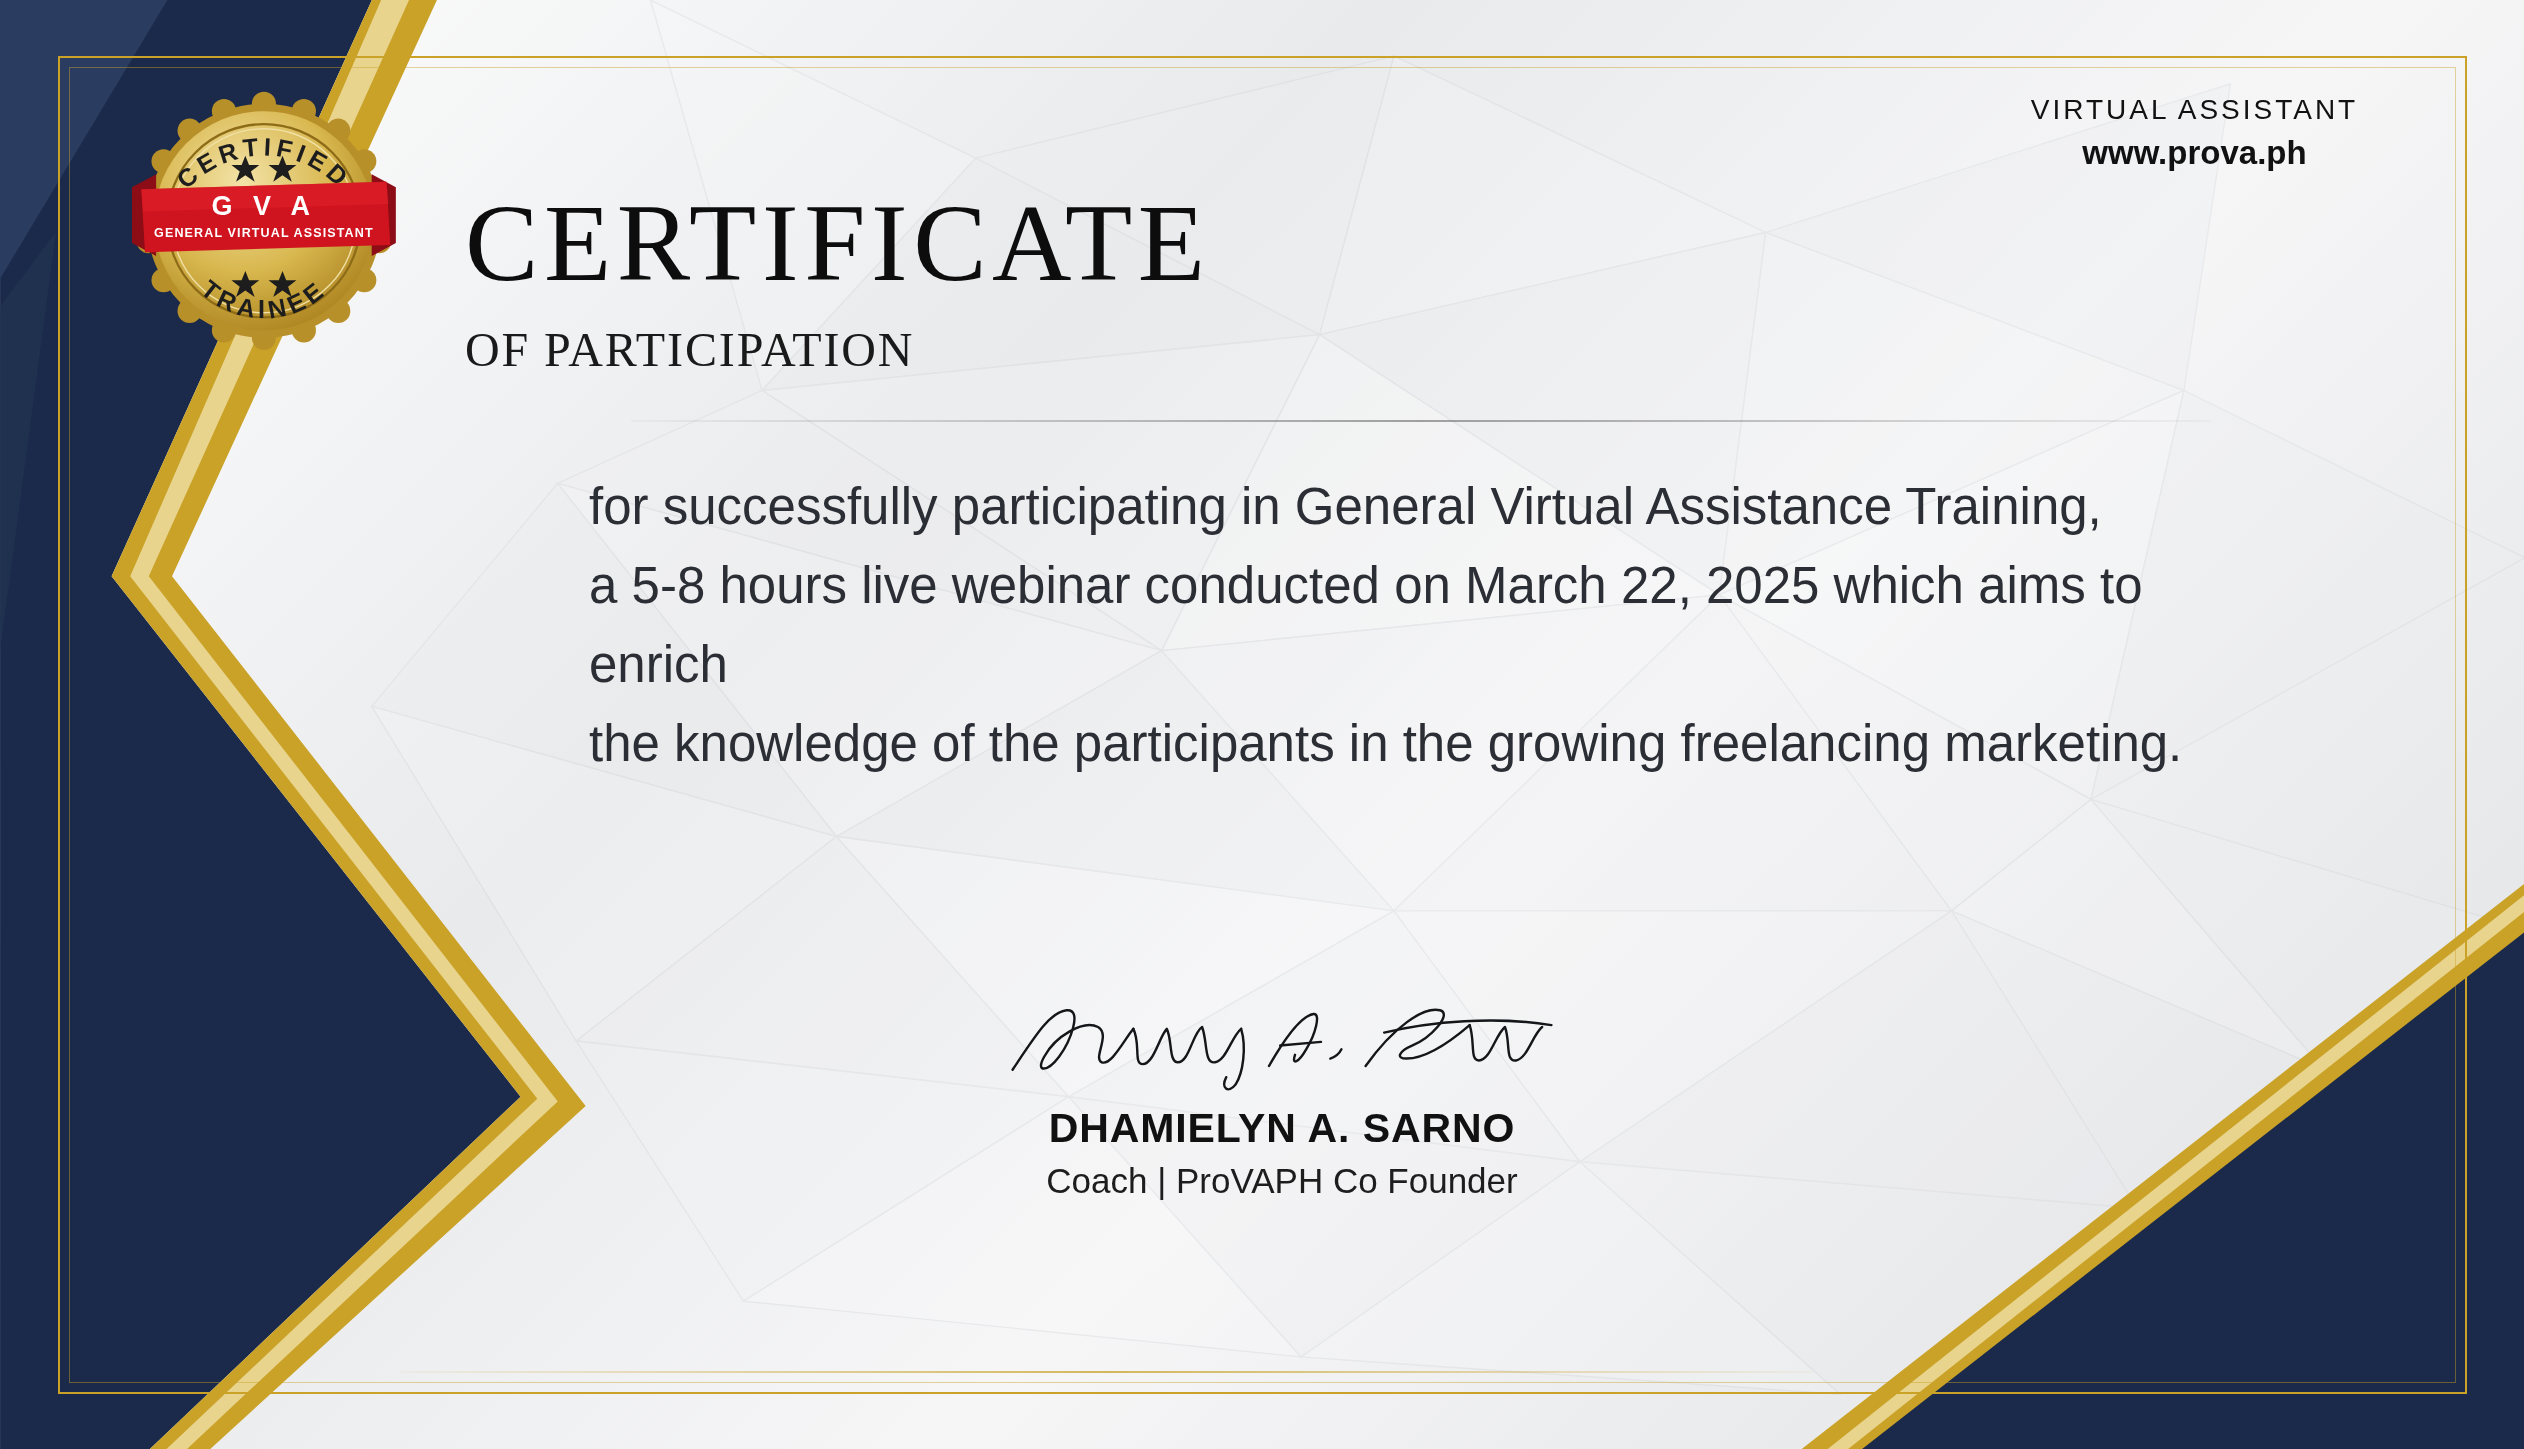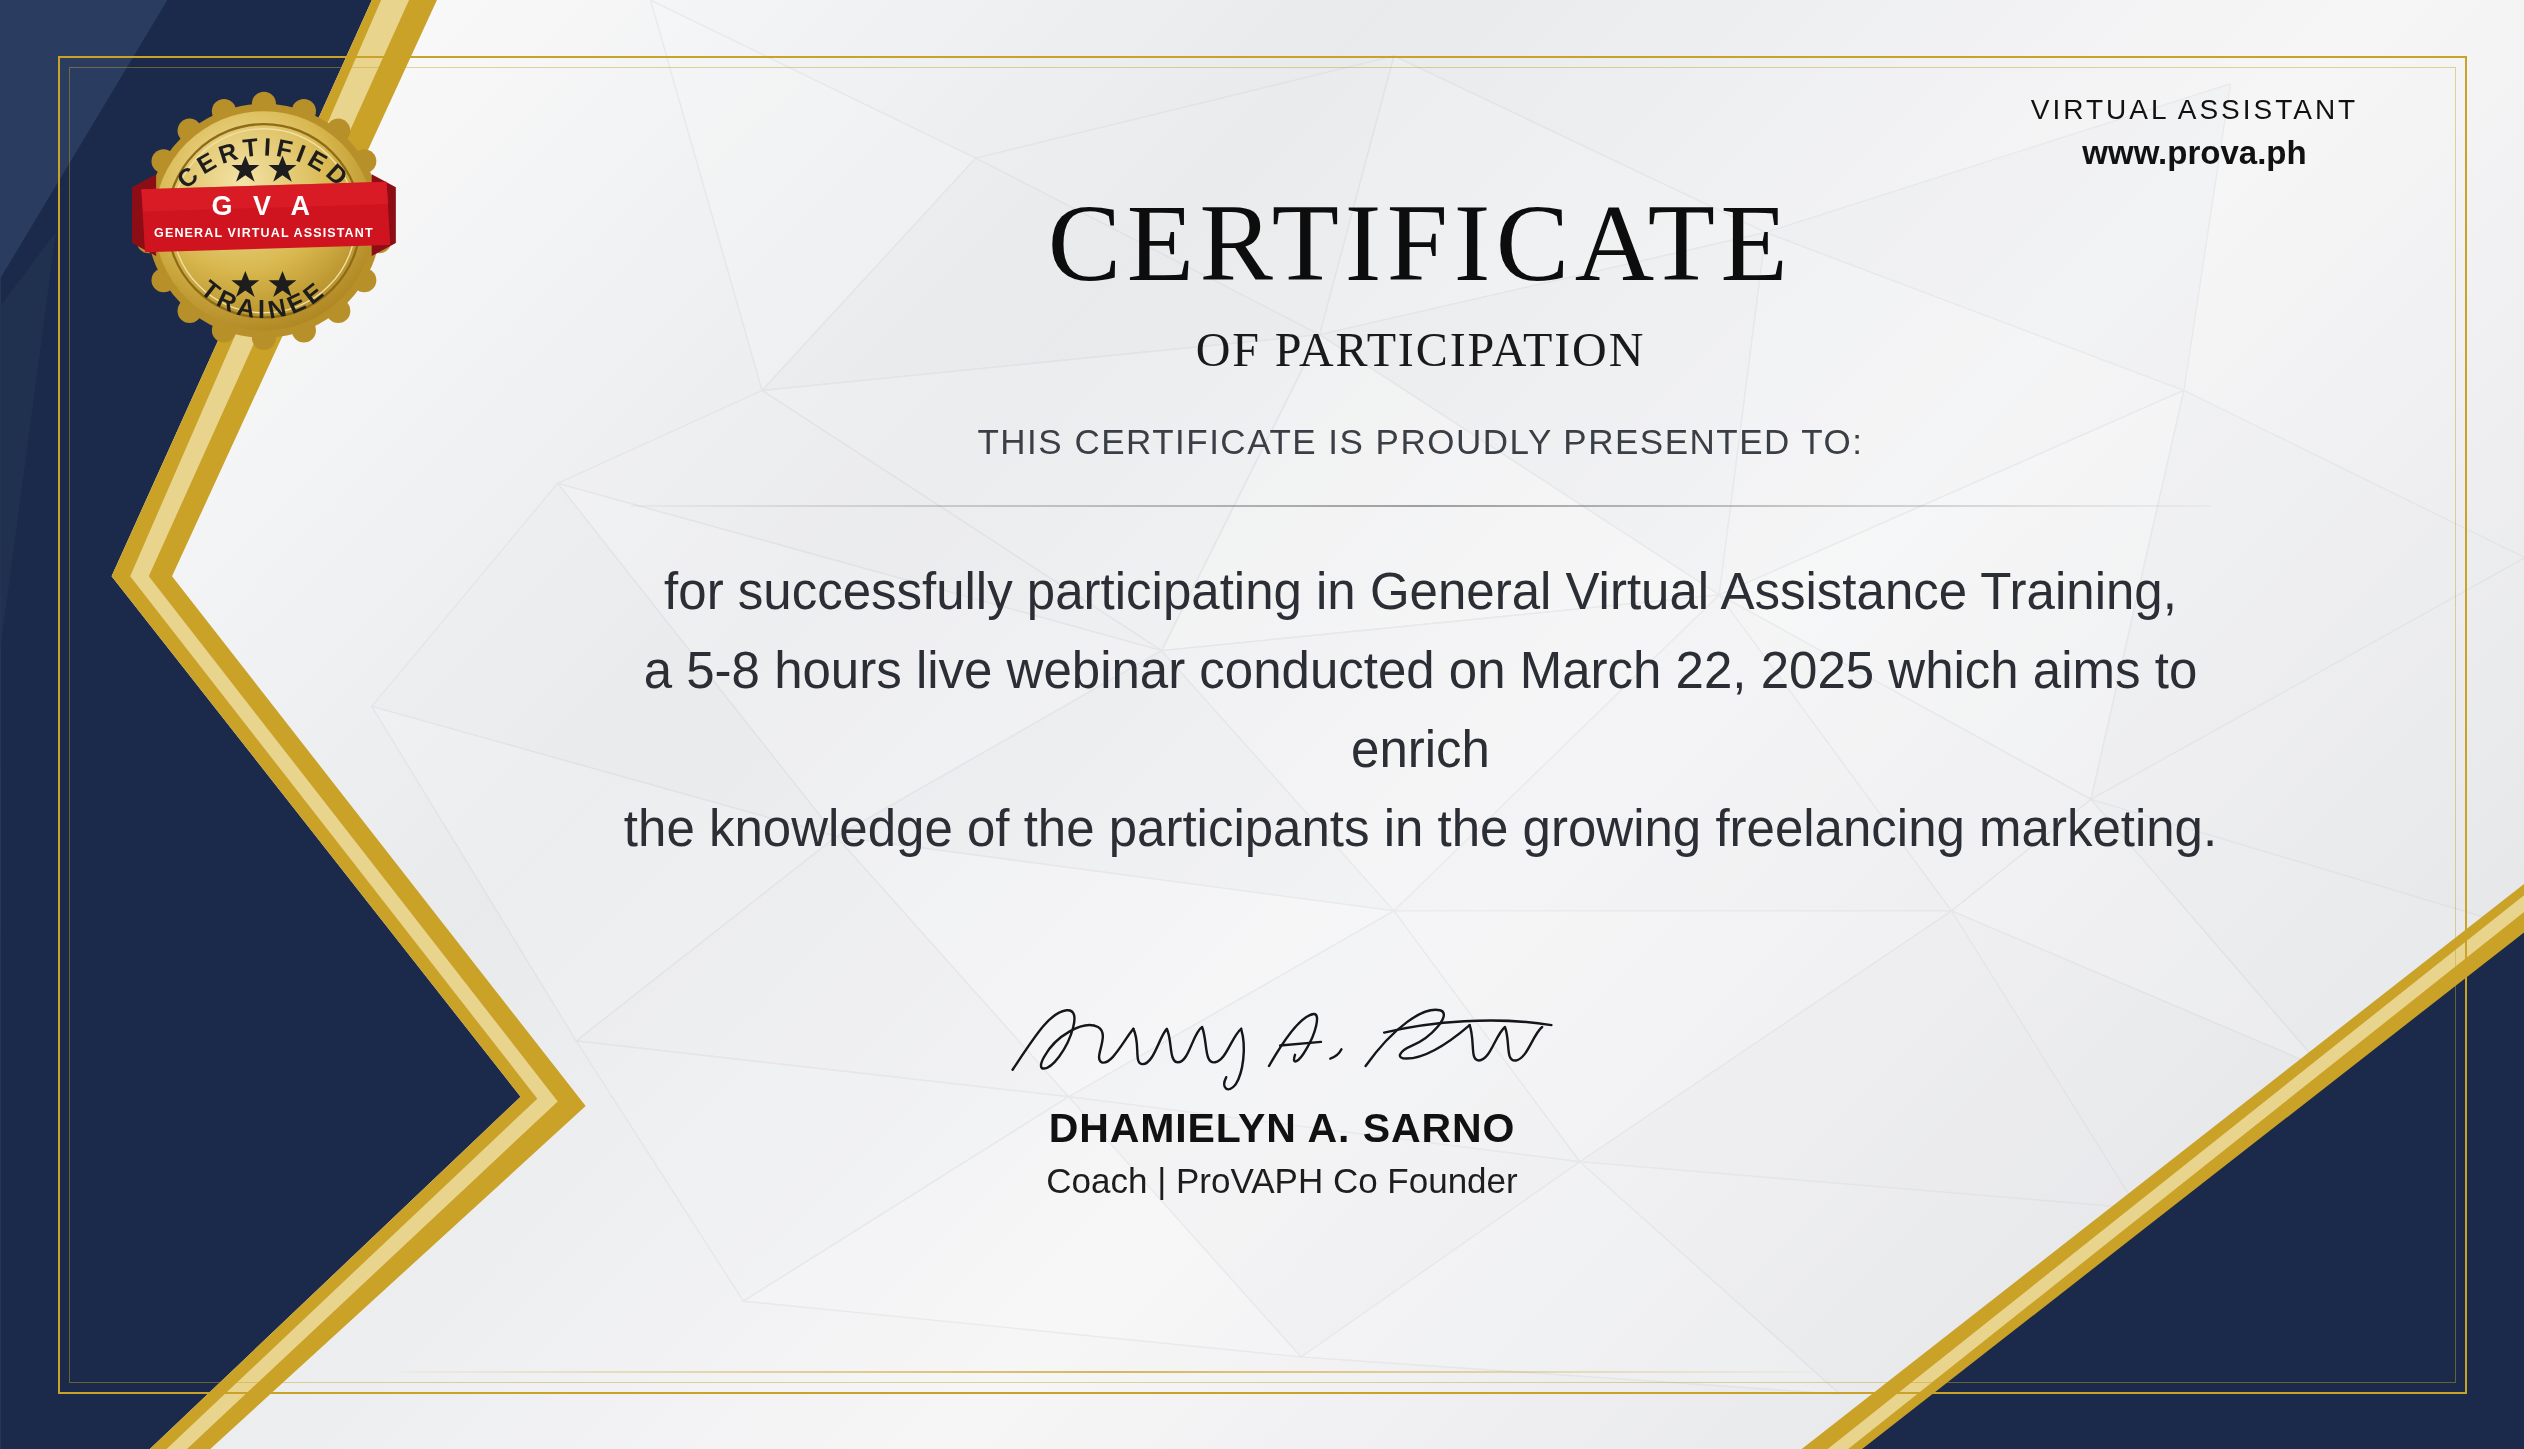--- a/index.html
+++ b/index.html
@@ -110,21 +110,20 @@
     font-weight: bold;
     color: #111111;
   }
 
   
   .content {
     position: absolute;
     left: 465px;
     right: 149px;
     top: 186px;
-    text-align: center;
   }
   .title {
     font-family: "Liberation Serif", serif;
     font-size: 110px;
     letter-spacing: 5.6px;
     color: #0d0d0d;
     line-height: 1.05;
   }
   .subtitle {
     margin-top: 20.4px;
@@ -329,21 +328,20 @@
   </div>
 
   <div class="logo">
     <div class="logo-sub">VIRTUAL ASSISTANT</div>
     <div class="logo-url">www.prova.ph</div>
   </div>
 
   <div class="content">
     <div class="title">CERTIFICATE</div>
     <div class="subtitle">OF PARTICIPATION</div>
-    <div class="presented">THIS CERTIFICATE IS PROUDLY PRESENTED TO:</div>
     <div class="divider"></div>
     <div class="body-text">
       <div>for successfully participating in General Virtual Assistance Training,</div>
       <div>a 5-8 hours live webinar conducted on March 22, 2025 which aims to enrich</div>
       <div>the knowledge of the participants in the growing freelancing marketing.</div>
     </div>
   </div>
 
   <div class="sig-block">
     <svg class="sig-img" width="576" height="112" viewBox="0 0 620 120">

